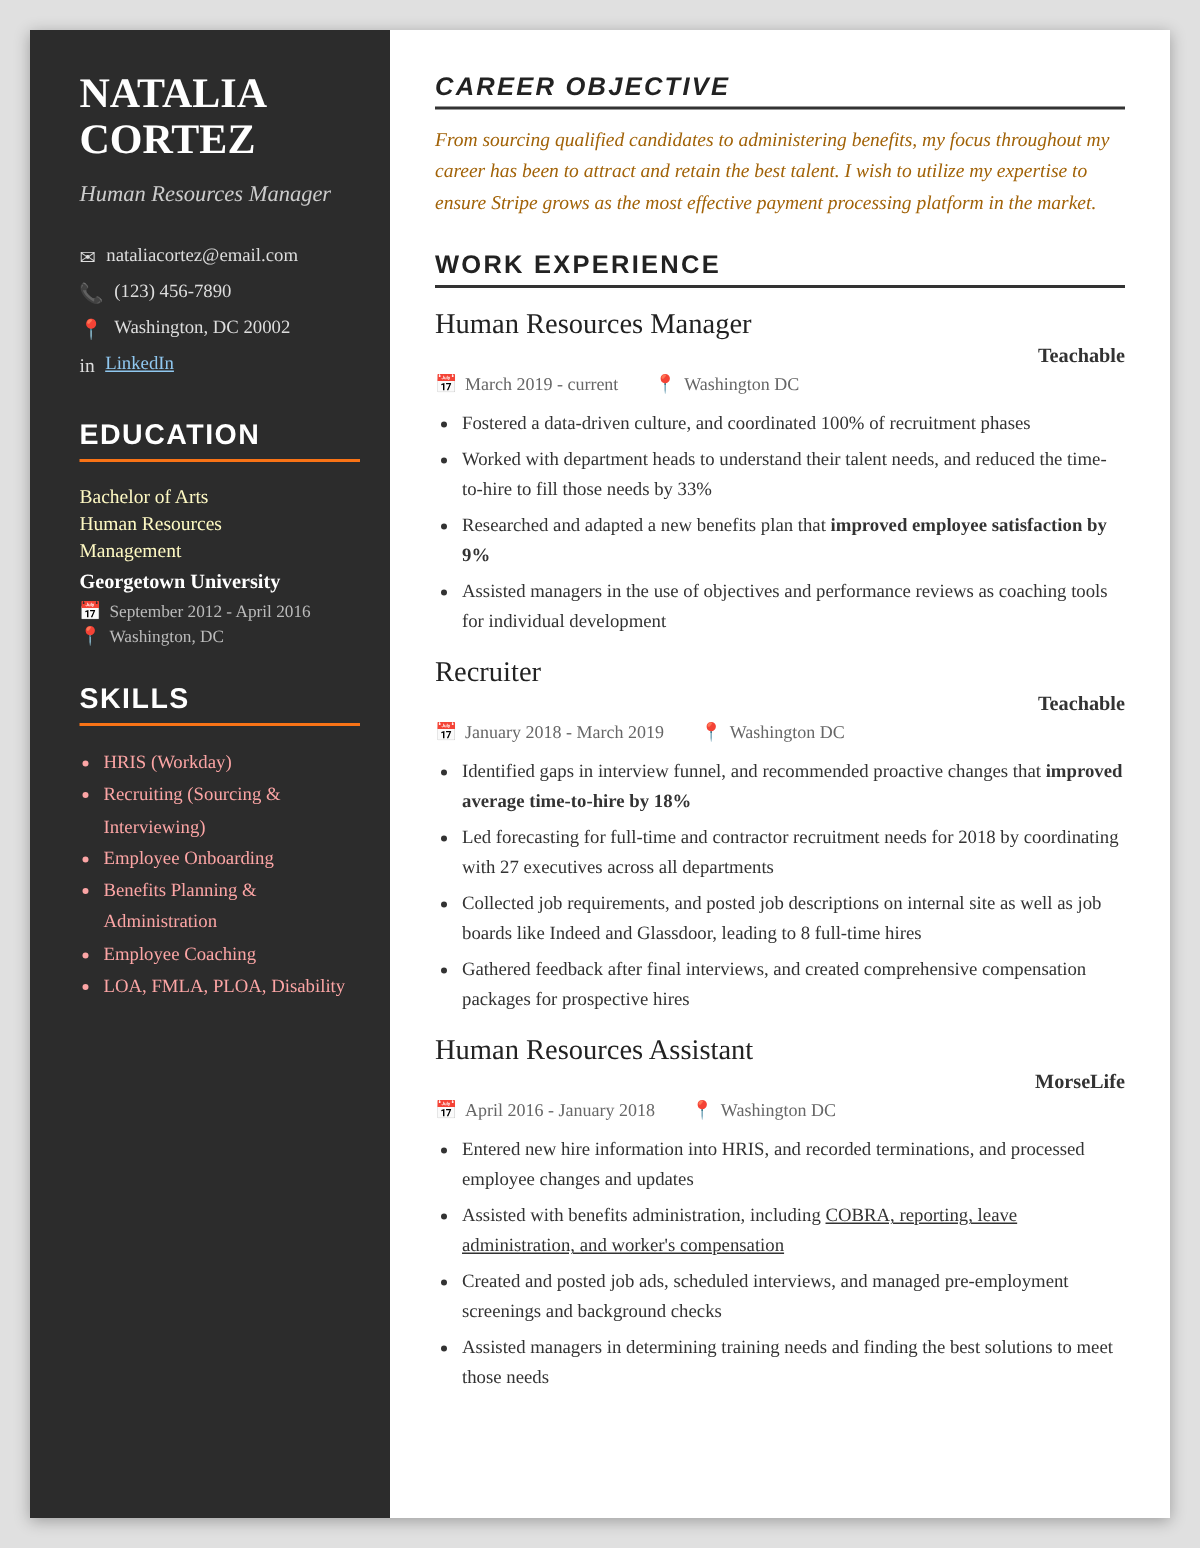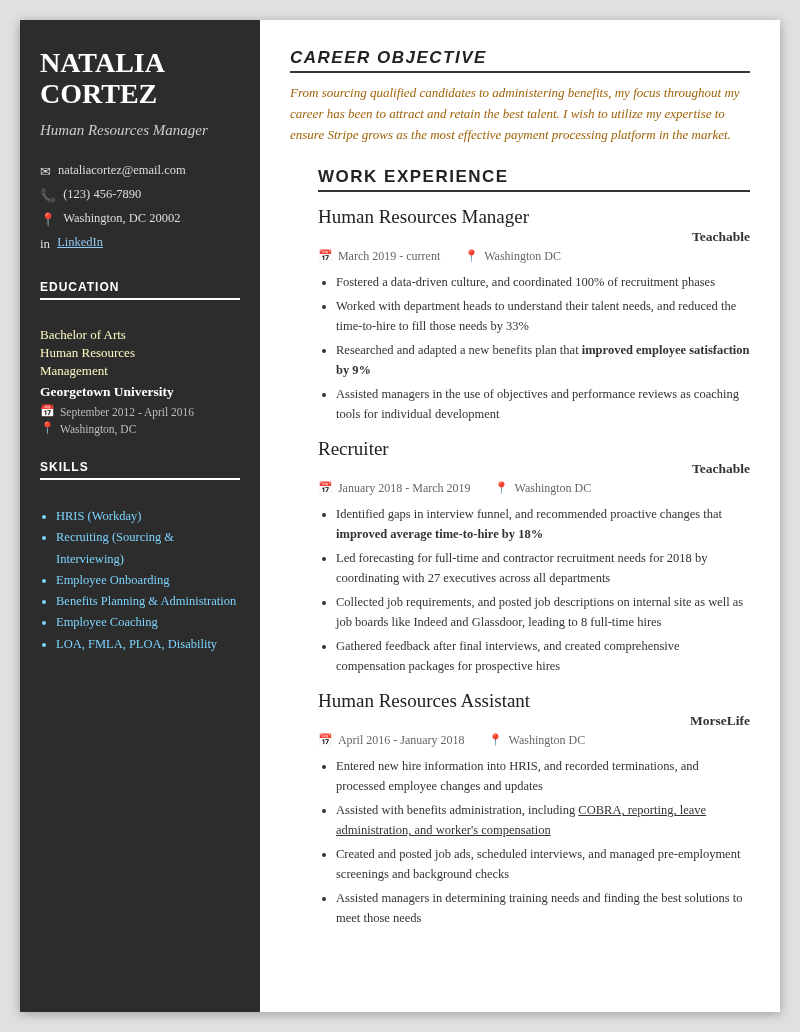--- a/index.html
+++ b/index.html
@@ -18,21 +18,21 @@
       display: flex;
       min-height: 992px;
       box-shadow: 0 2px 10px rgba(0,0,0,0.3);
     }
     
     .sidebar {
       width: 240px;
       min-width: 240px;
       background: #2c2c2c;
       color: #fff;
-      padding: 28px 20px 28px 20px;
+      padding: 28px 20px 28px 33px;
     }
     .sidebar-name {
       font-size: 28px;
       font-weight: bold;
       line-height: 1.1;
       margin-bottom: 10px;
       color: #fff;
     }
     .sidebar-title {
       font-style: italic;
@@ -57,27 +57,27 @@
       margin-top: 1px;
       font-size: 13px;
     }
     .contact-link {
       color: #90c8f0;
       text-decoration: underline;
       font-size: 12.5px;
     }
     .sidebar-section-title {
       font-family: Arial, Helvetica, sans-serif;
-      font-size: 12px;
+      font-size: 19px;
       font-weight: bold;
       color: #fff;
       letter-spacing: 1px;
-      border-bottom: 2px solid #ffffff;
+      border-bottom: 2px solid #f97316;
       padding-bottom: 4px;
-      margin-bottom: 26px;
+      margin-bottom: 14px;
       margin-top: 24px;
     }
     .education-degree {
       font-size: 13px;
       color: #fef9c3;
       line-height: 1.4;
       margin-bottom: 4px;
     }
     .education-school {
       font-size: 13.5px;
@@ -89,21 +89,21 @@
       font-size: 11.5px;
       color: #bbb;
       display: flex;
       align-items: center;
       gap: 5px;
       margin-bottom: 2px;
     }
     .skills-list {
       list-style: disc;
       padding-left: 16px;
-      color: #7dd3fc;
+      color: #fca5a5;
       font-size: 12.5px;
       line-height: 1.7;
     }
     
     .main-content {
       flex: 1;
       padding: 28px 30px 28px 30px;
     }
     .section-heading {
       font-family: Arial, Helvetica, sans-serif;
@@ -120,21 +120,20 @@
       margin-bottom: 22px;
       font-style: italic;
     }
     .objective-text {
       font-size: 13px;
       color: #a16207;
       line-height: 1.6;
     }
     .work-experience {
       margin-bottom: 10px;
-      margin-left: 28px;
     }
     .job-title {
       font-size: 19px;
       font-weight: normal;
       color: #222;
       margin-bottom: 1px;
       margin-top: 14px;
       font-family: Georgia, serif;
     }
     .job-company {

